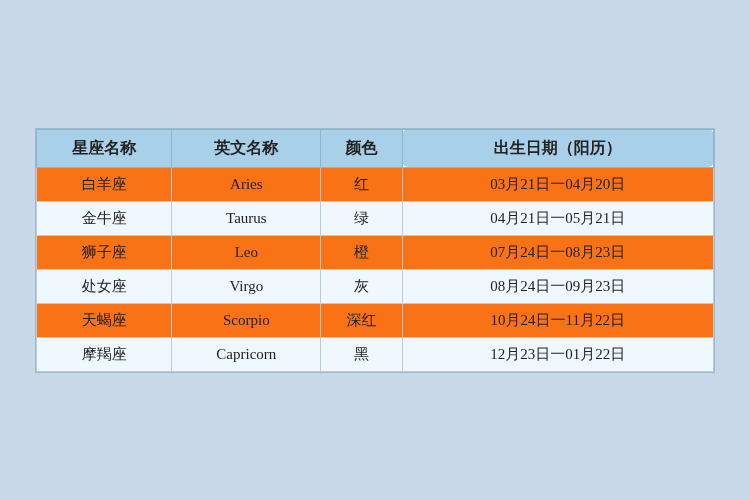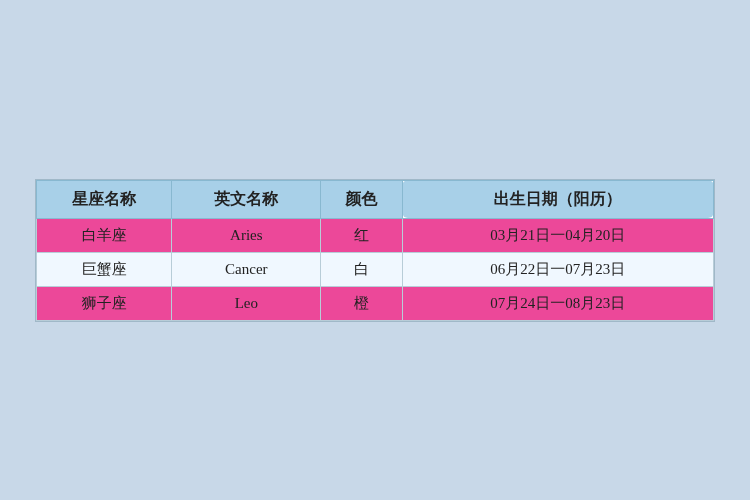--- a/index.html
+++ b/index.html
@@ -36,21 +36,21 @@
     thead th {
       border: 1px solid #88b8d0;
       padding: 8px 10px;
       text-align: center;
       font-size: 16px;
       font-weight: bold;
       color: #222;
     }
 
     tbody tr {
-      background-color: #ec4899;
+      background-color: #f97316;
     }
 
     tbody tr:nth-child(even) {
       background-color: #f0f8ff;
     }
 
     tbody td {
       border: 1px solid #b8cdd8;
       padding: 7px 10px;
       text-align: center;
@@ -77,26 +77,44 @@
       </tr>
     </thead>
     <tbody id="table-body">
     <tr>
           <td>白羊座</td>
           <td>Aries</td>
           <td>红</td>
           <td>03月21日一04月20日</td>
         </tr>
         <tr>
-          <td>巨蟹座</td>
-          <td>Cancer</td>
-          <td>白</td>
-          <td>06月22日一07月23日</td>
+          <td>金牛座</td>
+          <td>Taurus</td>
+          <td>绿</td>
+          <td>04月21日一05月21日</td>
         </tr>
         <tr>
           <td>狮子座</td>
           <td>Leo</td>
           <td>橙</td>
           <td>07月24日一08月23日</td>
         </tr>
+        <tr>
+          <td>处女座</td>
+          <td>Virgo</td>
+          <td>灰</td>
+          <td>08月24日一09月23日</td>
+        </tr>
+        <tr>
+          <td>天蝎座</td>
+          <td>Scorpio</td>
+          <td>深红</td>
+          <td>10月24日一11月22日</td>
+        </tr>
+        <tr>
+          <td>摩羯座</td>
+          <td>Capricorn</td>
+          <td>黑</td>
+          <td>12月23日一01月22日</td>
+        </tr>
       </tbody>
   </table>
 </div>
 
 </body></html>

